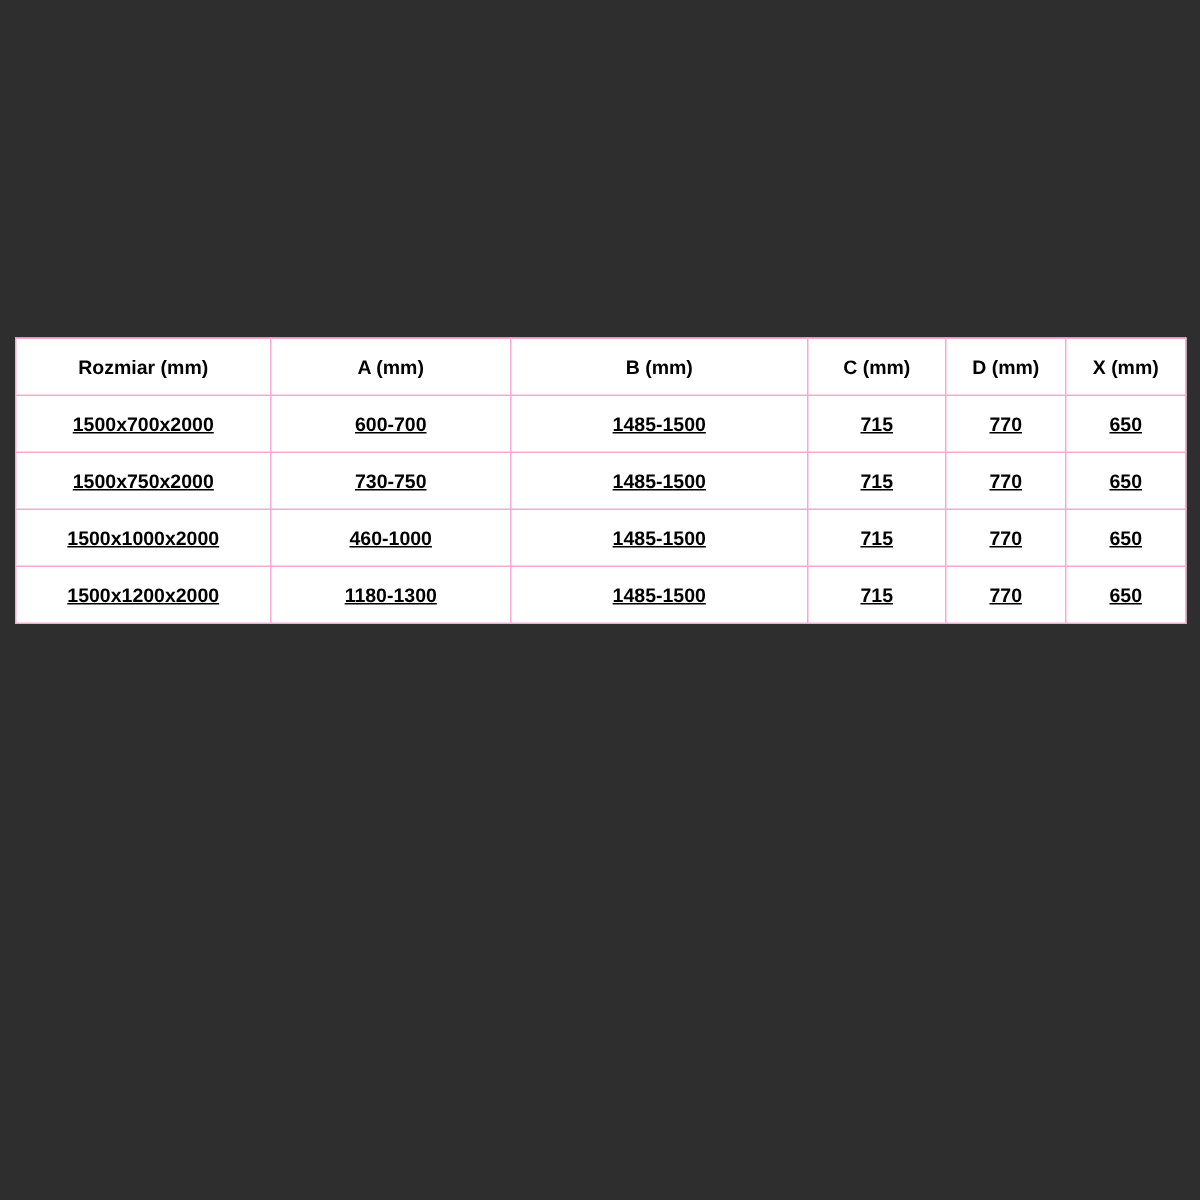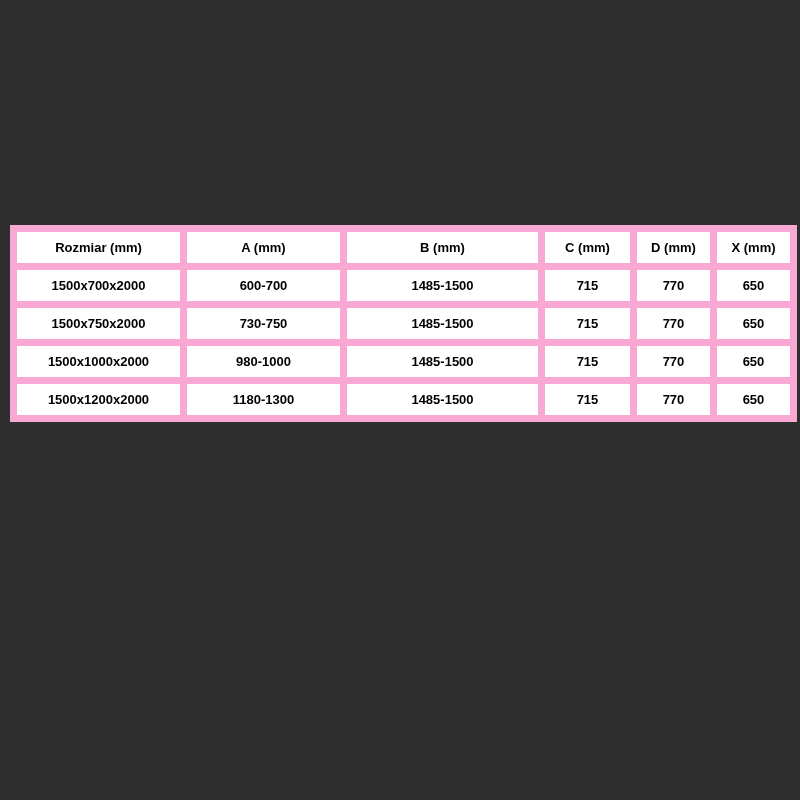--- a/index.html
+++ b/index.html
@@ -26,35 +26,36 @@
     background: #ffffff;
   }
   table.size-table {
     border-collapse: collapse;
     width: 780px;
     background: #ffffff;
     table-layout: fixed;
   }
   table.size-table th,
   table.size-table td {
-    border: 7px solid #f9a8d4;
+    border: 1px solid #f9a8d4;
     text-align: center;
     vertical-align: middle;
     color: #000000;
     font-size: 13px;
     height: 38px;
     padding: 0 2px;
     box-sizing: border-box;
   }
   table.size-table th {
     font-weight: bold;
     font-size: 13px;
   }
   table.size-table td {
     font-weight: bold;
+    text-decoration: underline;
   }
   
   col.c0 { width: 170px; }
   col.c1 { width: 160px; }
   col.c2 { width: 198px; }
   col.c3 { width: 92px; }
   col.c4 { width: 80px; }
   col.c5 { width: 80px; }
 </style>
 </head>
@@ -93,21 +94,21 @@
         <tr>
           <td>1500x750x2000</td>
           <td>730-750</td>
           <td>1485-1500</td>
           <td>715</td>
           <td>770</td>
           <td>650</td>
         </tr>
         <tr>
           <td>1500x1000x2000</td>
-          <td>980-1000</td>
+          <td>460-1000</td>
           <td>1485-1500</td>
           <td>715</td>
           <td>770</td>
           <td>650</td>
         </tr>
         <tr>
           <td>1500x1200x2000</td>
           <td>1180-1300</td>
           <td>1485-1500</td>
           <td>715</td>

